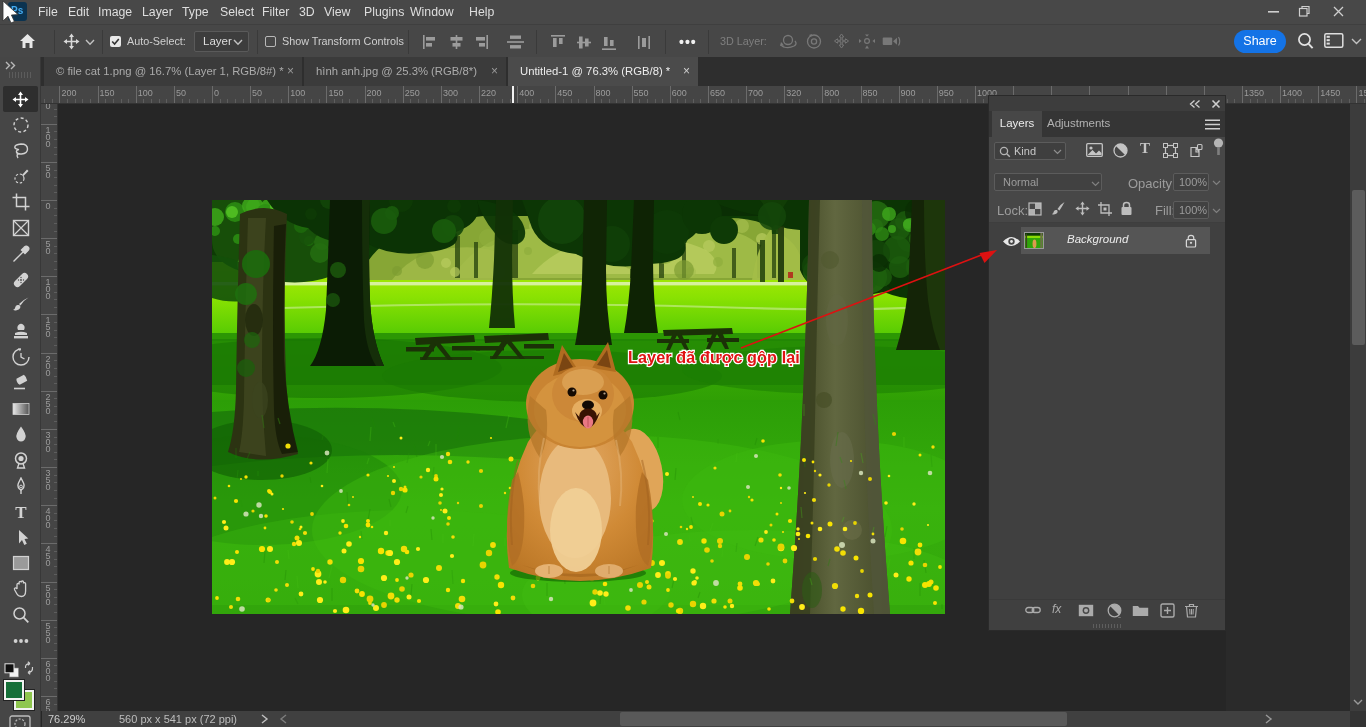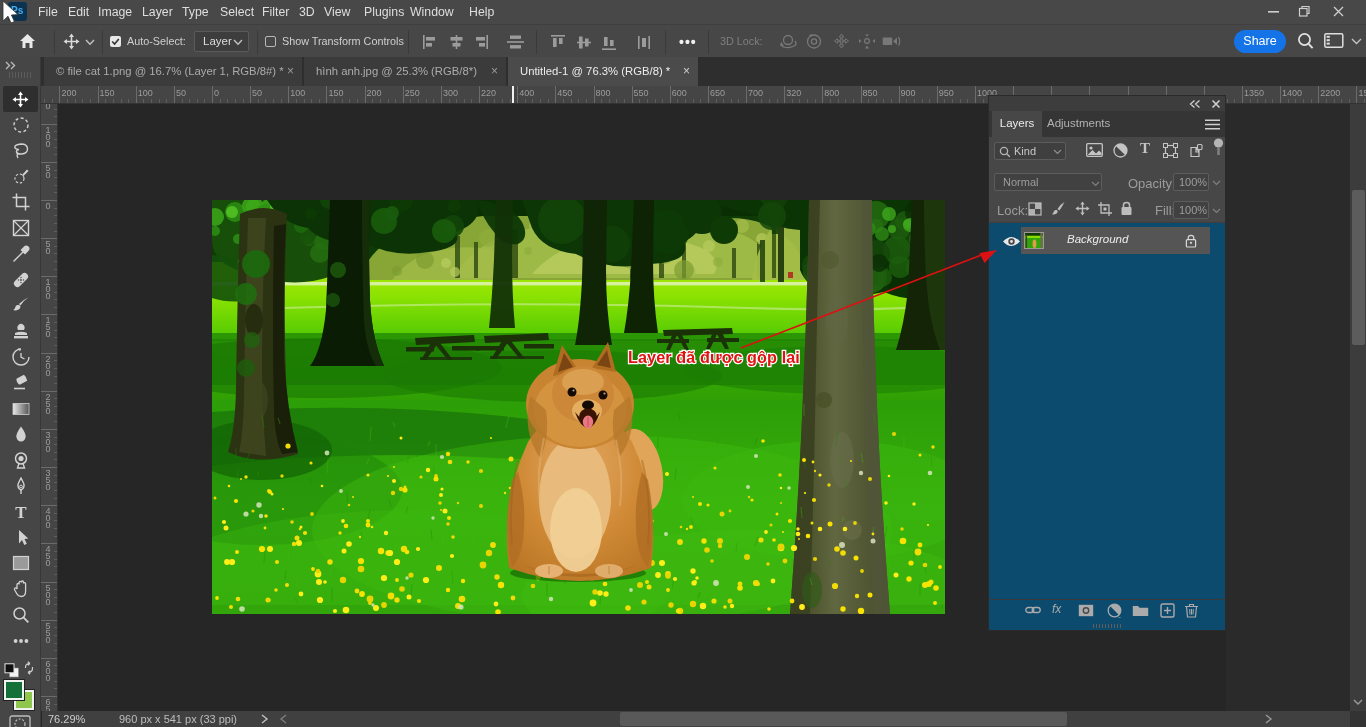--- a/index.html
+++ b/index.html
@@ -26,21 +26,21 @@
   .hnum { position:absolute; top:2px; font-size:9px; color:#9c9c9c; }
   .vnum { position:absolute; left:3px; font-size:9px; color:#9c9c9c; line-height:7px; text-align:center; width:8px;}
   
   #toolbar { position:absolute; left:0; top:57px; width:41px; height:670px; background:#464646; border-right:1px solid #383838; z-index:30; }
   .tool { position:absolute; left:3px; width:35px; height:26px; display:flex; align-items:center; justify-content:center; }
   .tool.sel { background:#2e2e2e; border-radius:2px; }
   
   #paste { position:absolute; left:42px; top:86px; width:1324px; height:625px; background:#262626; z-index:5; }
   #canvas { position:absolute; left:212px; top:200px; width:733px; height:414px; z-index:6; }
   
-  #panel { position:absolute; left:988px; top:95px; width:238px; height:536px; background:#0c4a6e; border:1px solid #2a2a2a; z-index:40; }
+  #panel { position:absolute; left:988px; top:95px; width:238px; height:536px; background:#404040; border:1px solid #2a2a2a; z-index:40; }
   #paneltop { position:absolute; left:0; top:0; width:236px; height:15px; background:#3d3d3d; color:#cfcfcf; }
   #ptabs { position:absolute; left:0; top:15px; width:236px; height:26px; background:#353535; }
   .ptab { position:absolute; top:0; height:26px; font-size:11.5px; padding-top:6px; }
   #pfilter { position:absolute; left:0; top:41px; width:236px; height:32px; background:#474747; }
   #pblend  { position:absolute; left:0; top:73px; width:236px; height:28px; background:#474747; }
   #plock   { position:absolute; left:0; top:101px; width:236px; height:26px; background:#474747; border-bottom:1px solid #3e3e3e;}
   #playerrow { position:absolute; left:0; top:131px; width:236px; height:27px; }
   #pbottom { position:absolute; left:0; top:503px; width:236px; height:23px; border-top:1px solid #3a3a3a; }
   .selbox { position:absolute; background:#414141; border:1px solid #5c5c5c; border-radius:2px; color:#9c9c9c; font-size:11px; }
   .plabel { position:absolute; font-size:13px; color:#9c9c9c; }
@@ -955,21 +955,21 @@
 <div style="position:absolute;left:1010.2px;top:0;width:1px;height:18px;background:#6b6b6b"></div>
 <div style="position:absolute;left:1048.3px;top:0;width:1px;height:18px;background:#6b6b6b"></div>
 <div style="position:absolute;left:1086.5px;top:0;width:1px;height:18px;background:#6b6b6b"></div>
 <div style="position:absolute;left:1124.6px;top:0;width:1px;height:18px;background:#6b6b6b"></div>
 <div style="position:absolute;left:1162.8px;top:0;width:1px;height:18px;background:#6b6b6b"></div>
 <div style="position:absolute;left:1200.9px;top:0;width:1px;height:18px;background:#6b6b6b"></div>
 <div class="hnum" style="left:1202.9px">1350</div>
 <div style="position:absolute;left:1239.1px;top:0;width:1px;height:18px;background:#6b6b6b"></div>
 <div class="hnum" style="left:1241.1px">1400</div>
 <div style="position:absolute;left:1277.2px;top:0;width:1px;height:18px;background:#6b6b6b"></div>
-<div class="hnum" style="left:1279.2px">2200</div>
+<div class="hnum" style="left:1279.2px">1450</div>
 <div style="position:absolute;left:1315.4px;top:0;width:1px;height:18px;background:#6b6b6b"></div>
 <div class="hnum" style="left:1317.4px">1500</div>
     <div style="position:absolute;left:471px;top:0;width:1.6px;height:18px;background:#f2f2f2"></div>
   </div>
   <div id="vruler">
     <div style="position:absolute;left:13px;top:4.5px;width:4px;height:1px;background:#5e5e5e"></div>
 <div style="position:absolute;left:13px;top:12.1px;width:4px;height:1px;background:#5e5e5e"></div>
 <div style="position:absolute;left:13px;top:19.7px;width:4px;height:1px;background:#5e5e5e"></div>
 <div style="position:absolute;left:13px;top:27.3px;width:4px;height:1px;background:#5e5e5e"></div>
 <div style="position:absolute;left:13px;top:35.0px;width:4px;height:1px;background:#5e5e5e"></div>
@@ -1172,21 +1172,21 @@
         <rect x="8" y="5" width="3.6" height="6" fill="#9b9b9b"></rect>
       </svg>
 <svg class="abs" style="left:638px;top:10px" width="12" height="15" viewBox="0 0 12 15">
       <rect x="0" y="1" width="1.6" height="13" fill="#9b9b9b"></rect>
         <rect x="10.4" y="1" width="1.6" height="13" fill="#9b9b9b"></rect>
         <rect x="4" y="3" width="4" height="9" fill="#9b9b9b"></rect>
       </svg>
 <div class="vsep" style="left:665px"></div>
 <div class="abs" style="left:679px;top:9px;color:#f0f0f0;font-size:14px;letter-spacing:1px;font-weight:bold">•••</div>
 <div class="vsep" style="left:708px"></div>
-<div class="obtxt" style="left:720px;top:10px;color:#7f7f7f">3D Lock:</div>
+<div class="obtxt" style="left:720px;top:10px;color:#7f7f7f">3D Layer:</div>
 <svg class="abs" style="left:779px;top:8px" width="19" height="17" viewBox="0 0 19 17">
       <circle cx="9" cy="7" r="4.5" fill="none" stroke="#787878" stroke-width="1.3"></circle>
       <path d="M3,10 Q1,13 5,14 Q10,15.5 15,13 Q18.5,11 16,8" fill="none" stroke="#787878" stroke-width="1.3"></path>
       <path d="M2,9 L5,12.5 L1,13 Z" fill="#787878"></path>
       </svg>
 <svg class="abs" style="left:805px;top:8px" width="18" height="17" viewBox="0 0 18 17">
       <circle cx="9" cy="8.5" r="6.5" fill="none" stroke="#787878" stroke-width="1.3"></circle>
       <circle cx="9" cy="8.5" r="2.6" fill="none" stroke="#787878" stroke-width="1.3"></circle>
       <path d="M4,2 L7,1 L6,4 Z" fill="#787878"></path>
       </svg>
@@ -1535,21 +1535,21 @@
           <rect x="1.5" y="6" width="10" height="8" rx="1" fill="none" stroke="#d8d8d8" stroke-width="1.3"></rect>
           <path d="M3.5,6 L3.5,4 Q3.5,1.5 6.5,1.5 Q9.5,1.5 9.5,4 L9.5,6" fill="none" stroke="#d8d8d8" stroke-width="1.3"></path>
           <circle cx="6.5" cy="9.5" r="1.2" fill="#d8d8d8"></circle>
         </svg>
     </div>
 <div class="abs" style="left:104px;top:528px;width:30px;height:4px;background:repeating-linear-gradient(90deg,#5e5e5e 0,#5e5e5e 1px,transparent 1px,transparent 3px)"></div>
   </div>
 
   <div id="statusbar">
     <div class="abs" style="left:6px;top:2px;color:#cccccc;">76.29%</div>
-    <div class="abs" style="left:77px;top:2px;color:#bdbdbd;">960 px x 541 px (33 ppi)</div>
+    <div class="abs" style="left:77px;top:2px;color:#bdbdbd;">560 px x 541 px (72 ppi)</div>
     <svg class="abs" style="left:218px;top:3px" width="10" height="10">
         <path d="M2,1 L7,5 L2,9" stroke="#c0c0c0" stroke-width="1.4" fill="none"></path>
       </svg>
     <svg class="abs" style="left:237px;top:3px" width="10" height="10">
         <path d="M7,1 L2,5 L7,9" stroke="#7d7d7d" stroke-width="1.4" fill="none"></path>
       </svg>
     <div id="hthumb"></div>
     <svg class="abs" style="left:1222px;top:3px" width="10" height="10">
         <path d="M2,1 L7,5 L2,9" stroke="#9a9a9a" stroke-width="1.4" fill="none"></path>
       </svg>

